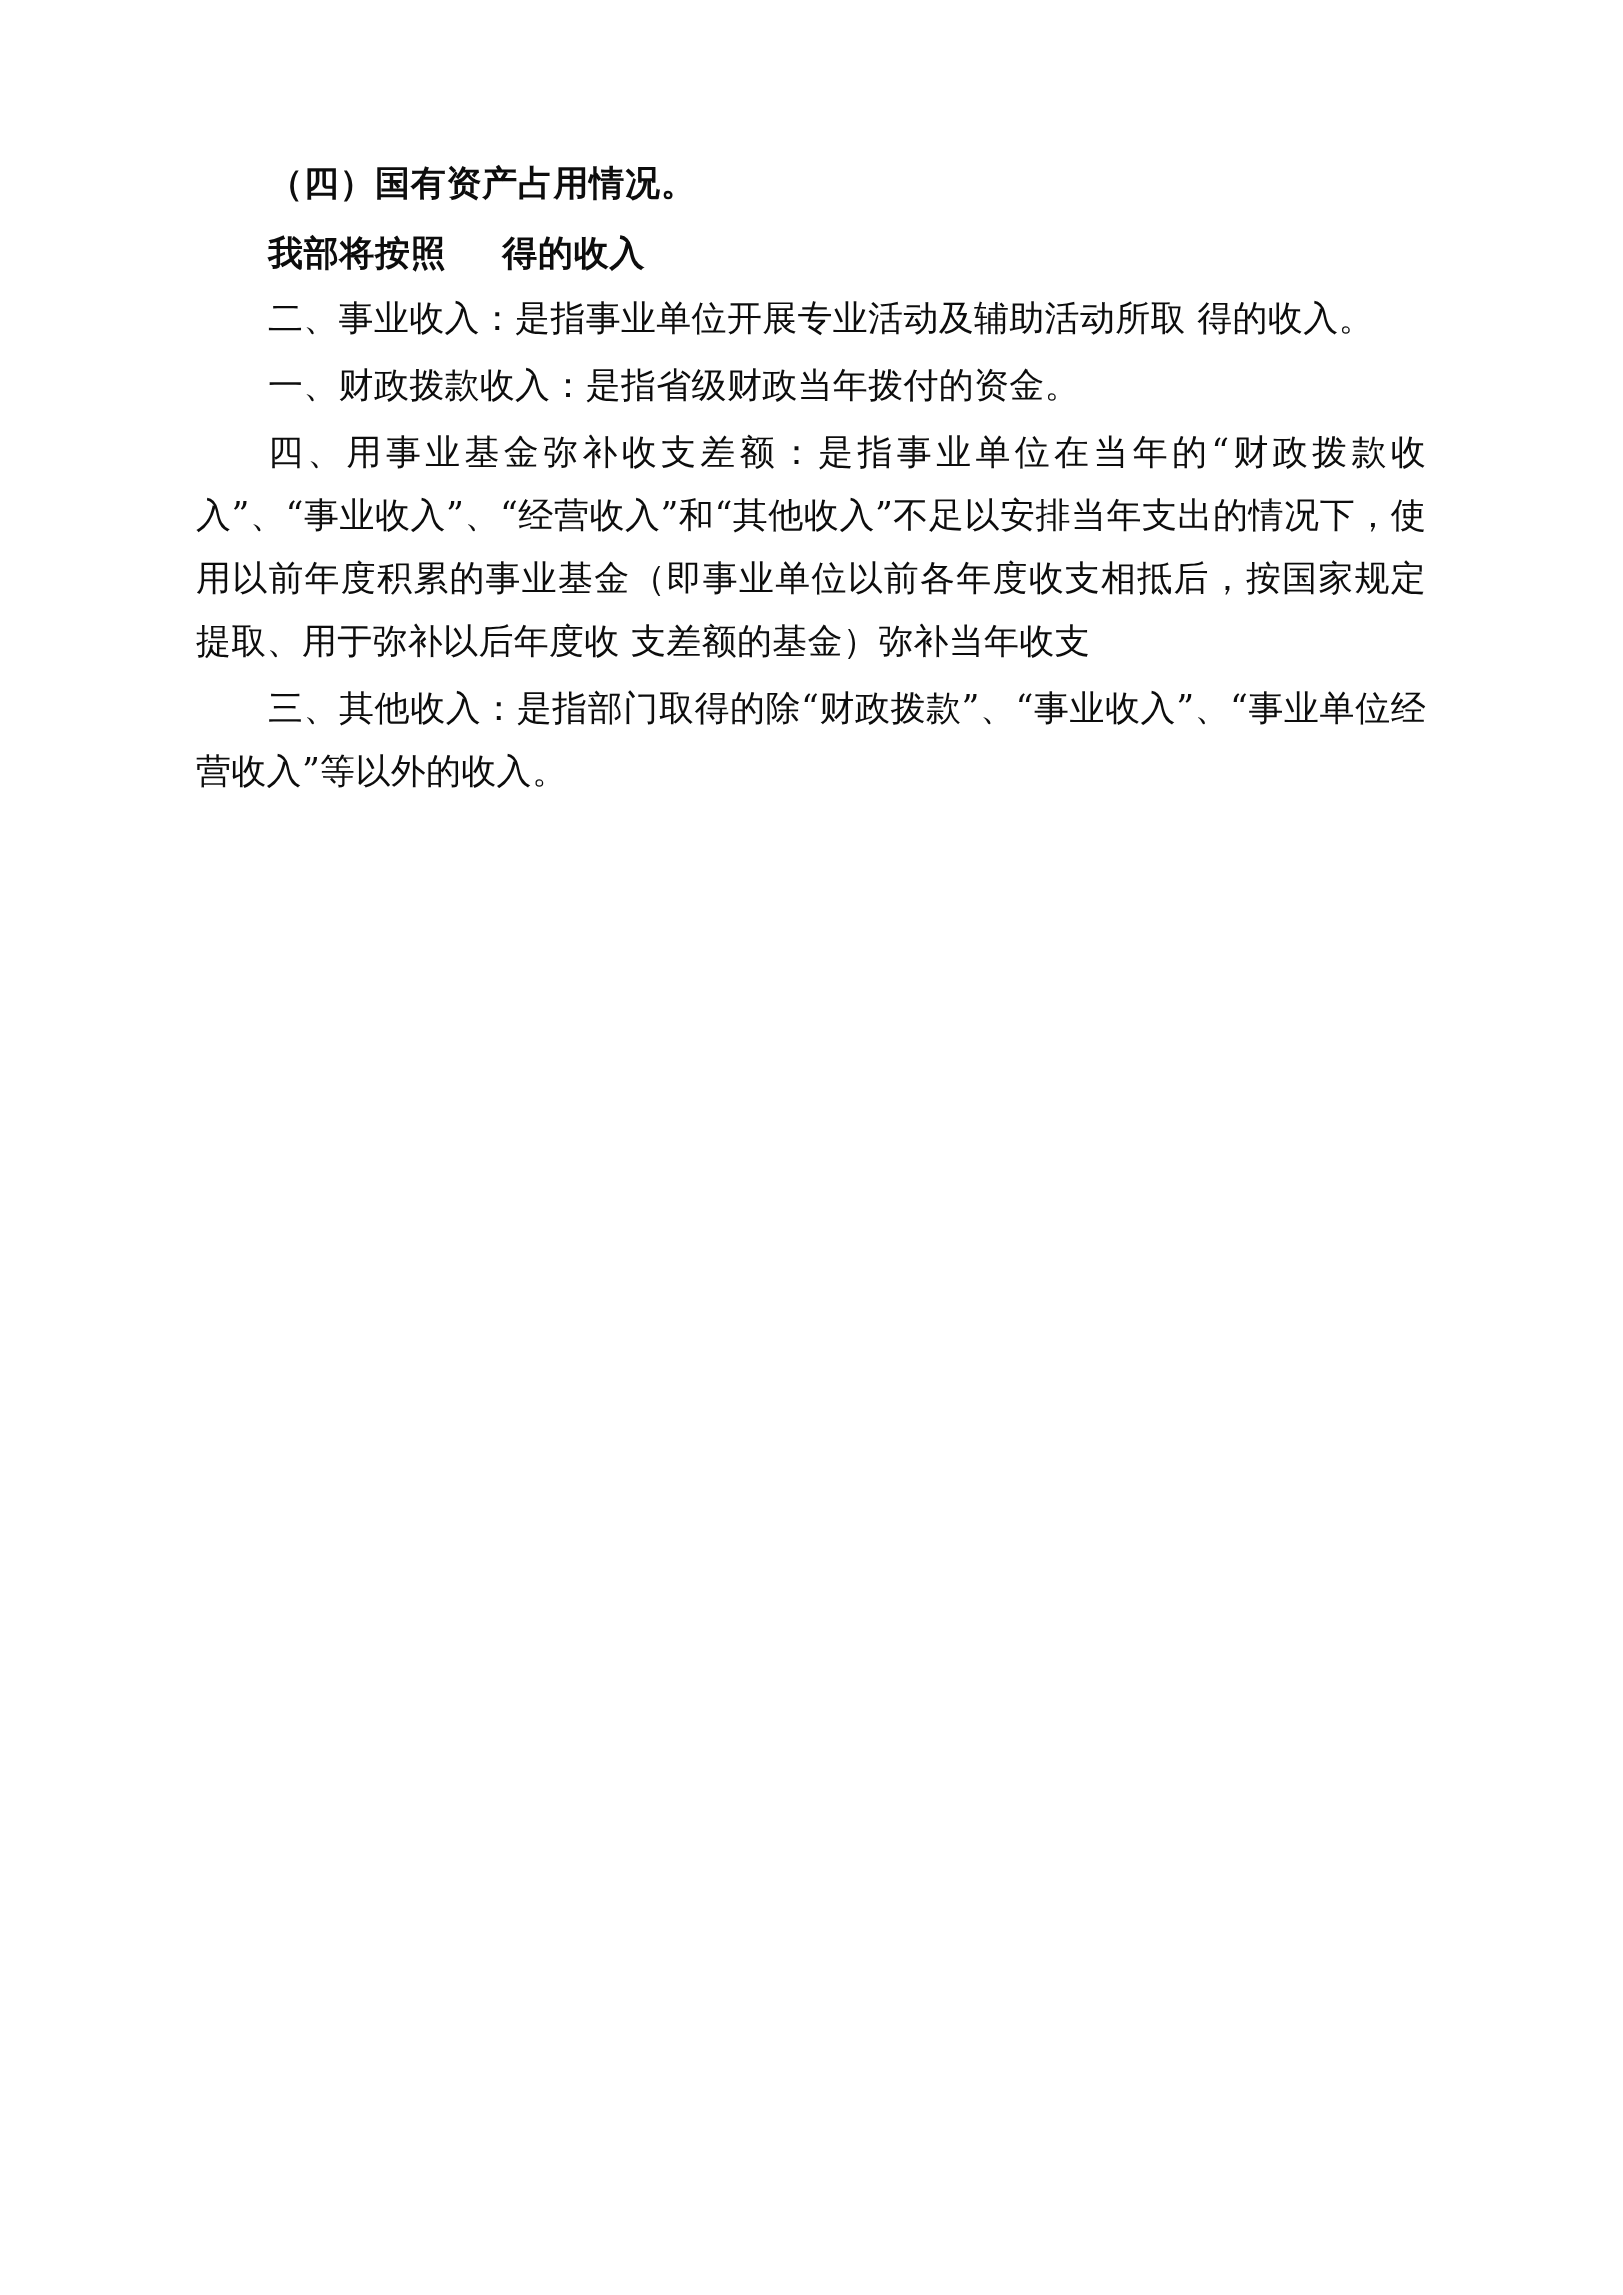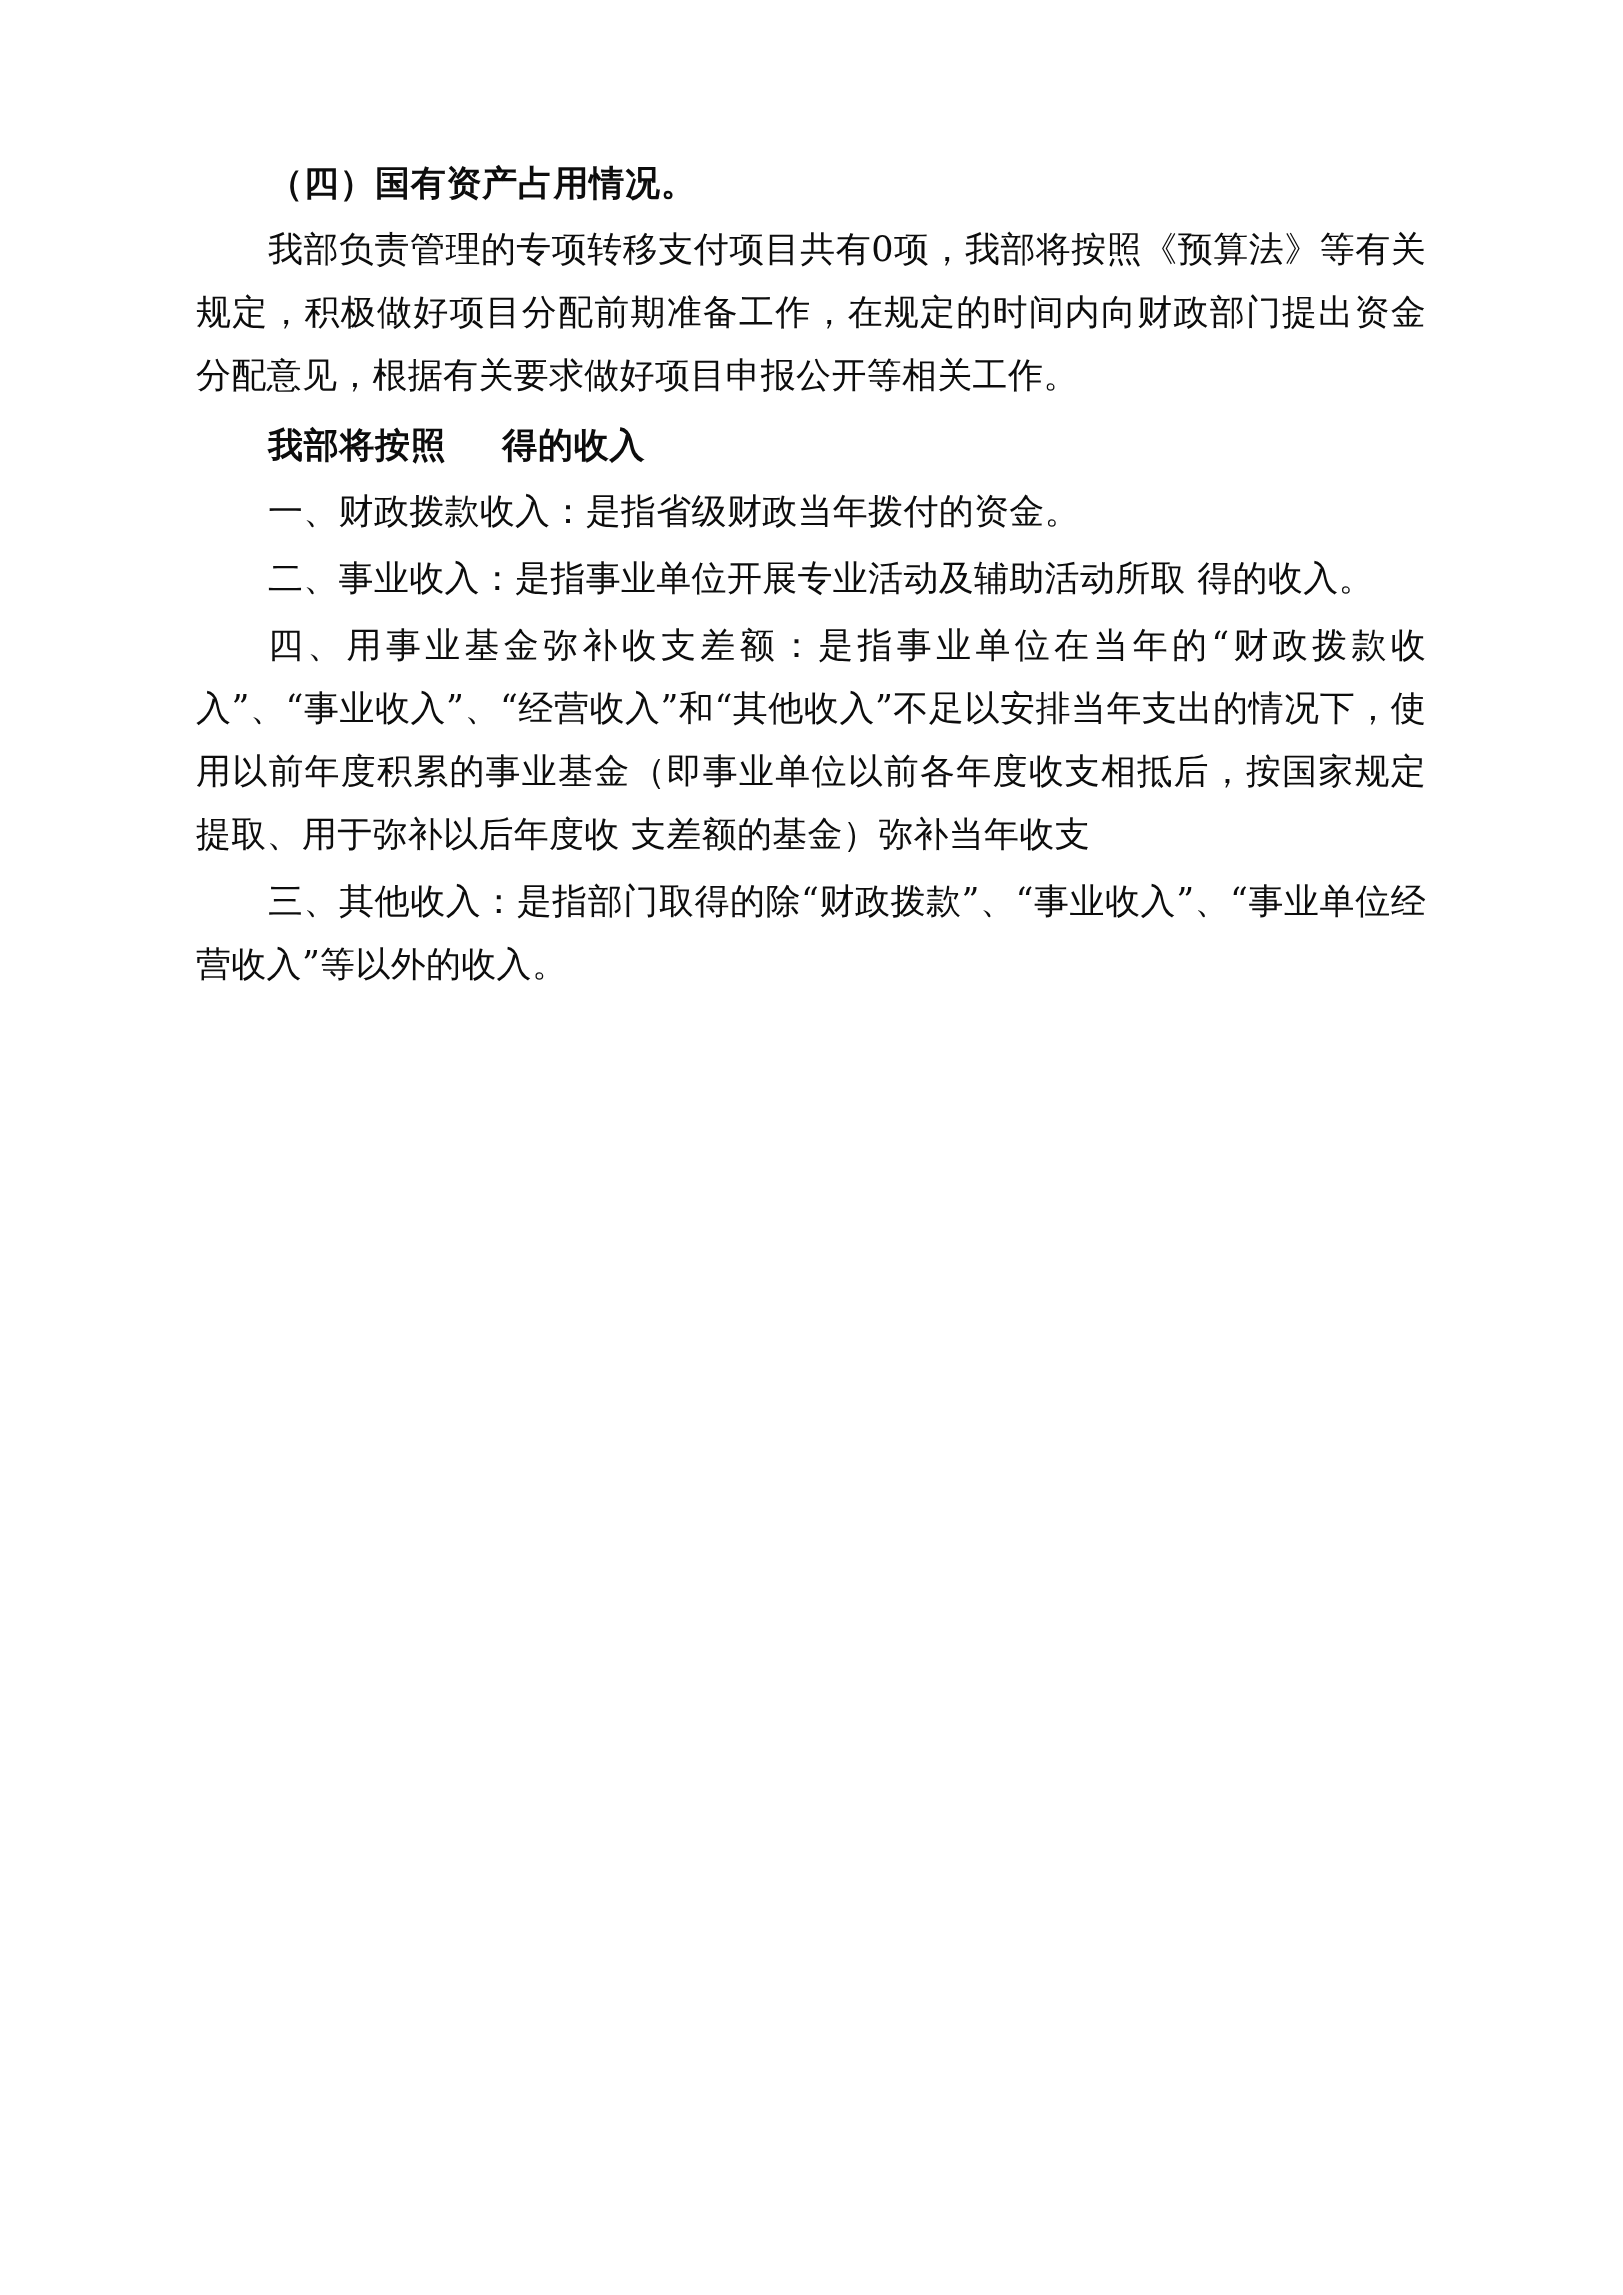--- a/index.html
+++ b/index.html
@@ -59,31 +59,30 @@
 </head>
 <body>
 
 <div class="page">
   <div class="doc-body">
 
     <p class="heading">（四）国有资产占用情况。</p>
 
 
 
-    <p class="para">我部负责管理的专项转移支付项目共有0项，我部将按照《预算法》等有关规定，积极做好项目分配前期准备工作，在规定的时间内向财政部门提出资金分配意见，根据有关要求做好项目申报公开等相关工作。</p>
 
     <p class="section-title">
       <span>我部将按照</span>
       <span class="gap"></span>
       <span>得的收入</span>
     </p>
 
+    <p class="para">二、事业收入：是指事业单位开展专业活动及辅助活动所取  得的收入。</p>
+
     <p class="para">一、财政拨款收入：是指省级财政当年拨付的资金。</p>
-
-    <p class="para">二、事业收入：是指事业单位开展专业活动及辅助活动所取  得的收入。</p>
 
     <p class="para">四、用事业基金弥补收支差额：是指事业单位在当年的“财政拨款收入”、“事业收入”、“经营收入”和“其他收入”不足以安排当年支出的情况下，使用以前年度积累的事业基金（即事业单位以前各年度收支相抵后，按国家规定提取、用于弥补以后年度收  支差额的基金）弥补当年收支</p>
 
     <p class="para">三、其他收入：是指部门取得的除“财政拨款”、“事业收入”、“事业单位经营收入”等以外的收入。</p>
 
   </div>
 </div>
 
 
 </body></html>

